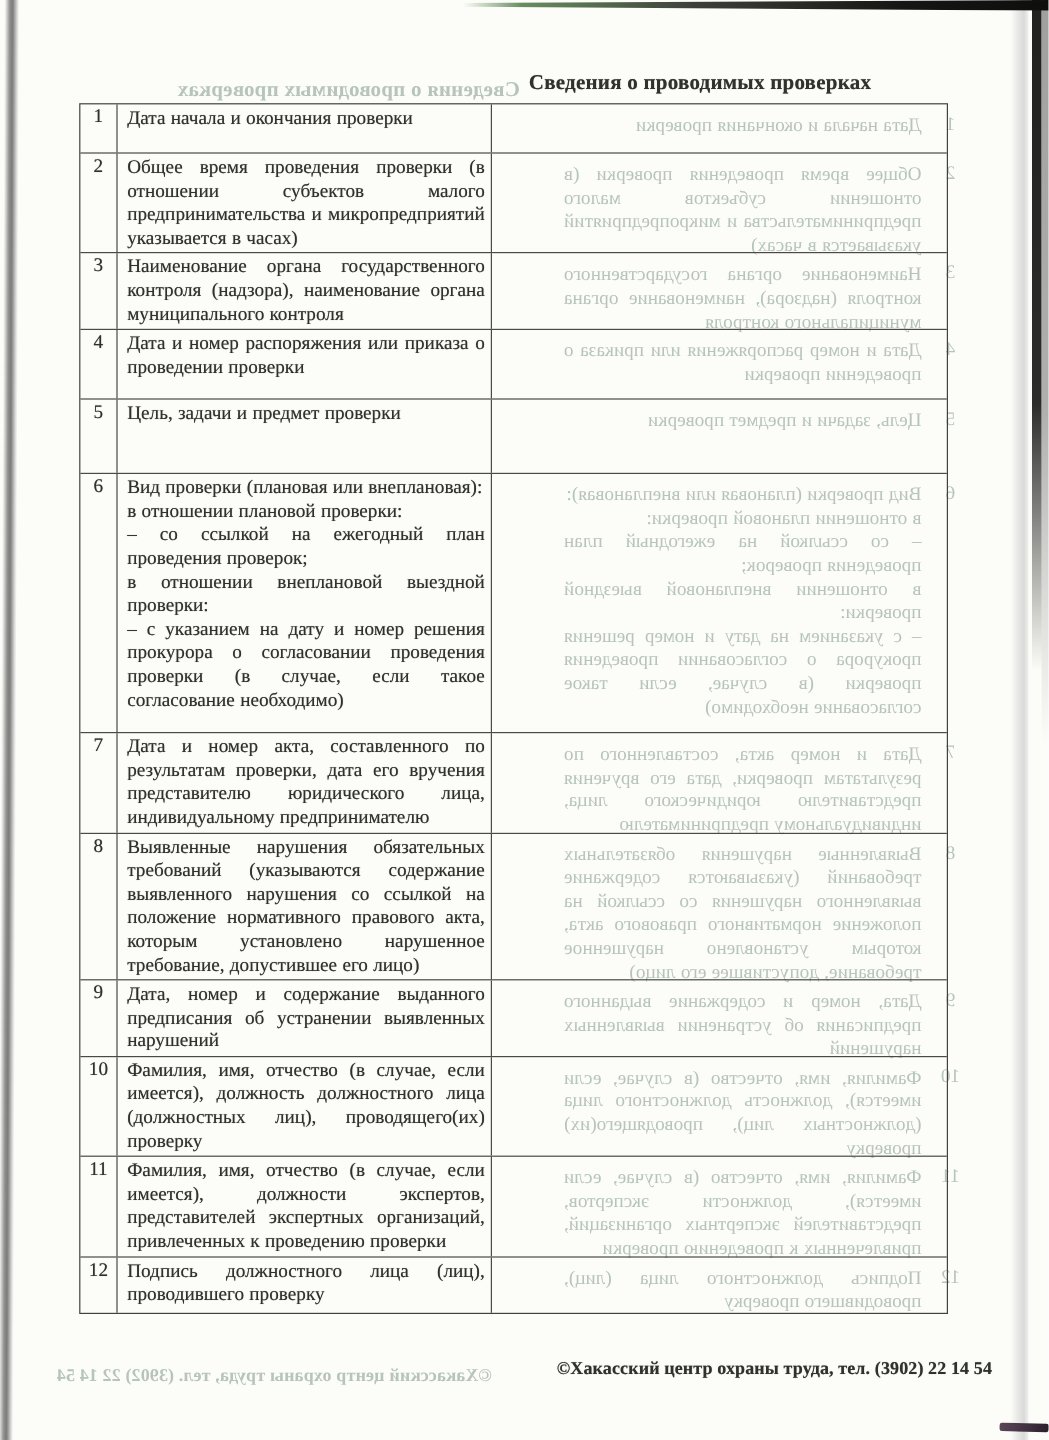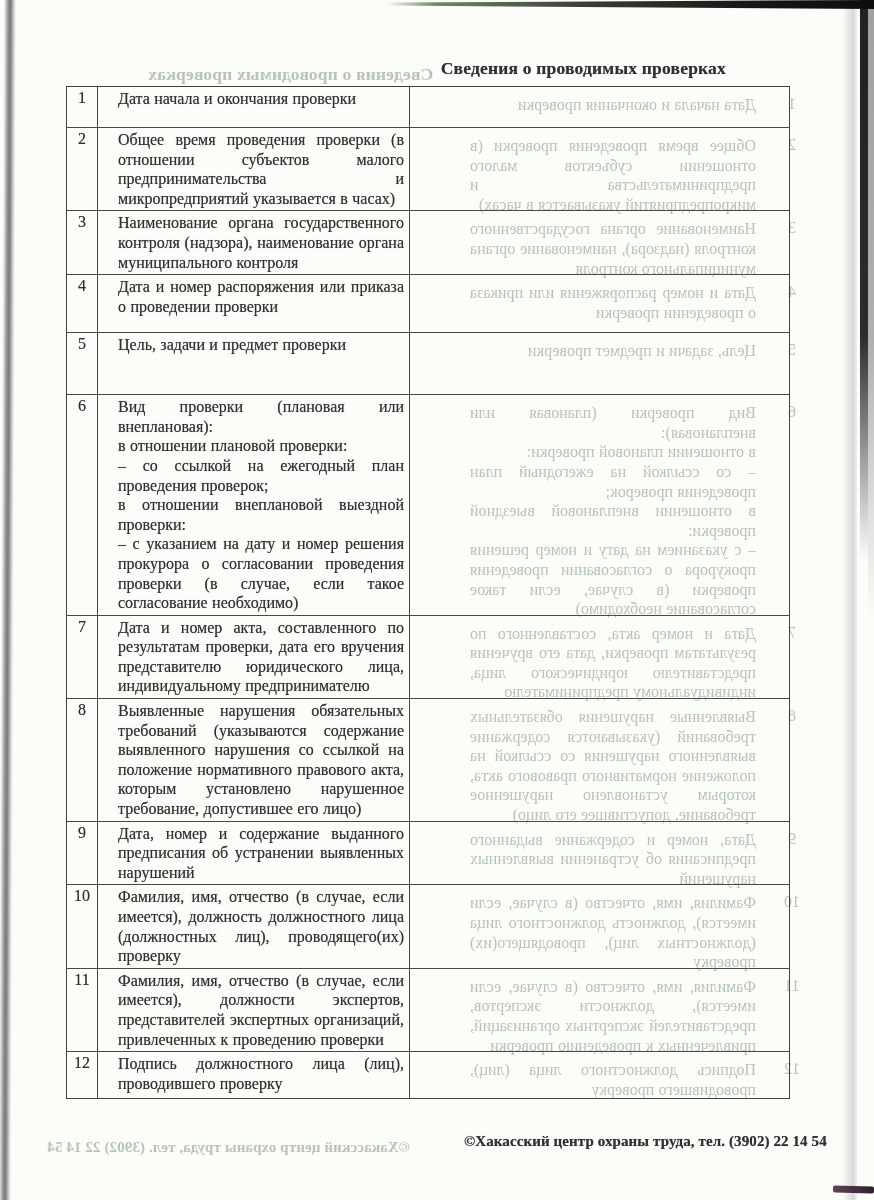--- a/index.html
+++ b/index.html
@@ -34,21 +34,21 @@
   .c-num{
     border-right:1.4px solid #4a4a44;
     text-align:center;font-size:16px;padding-top:2px;
   }
   .c-text{
     border-right:1.4px solid #4a4a44;
     font-size:16px;line-height:19.6px;
     padding:2px 5px 2px 8px;
     word-spacing:.4px;
   }
-  .c-text div{text-align:justify;margin-left:12px;}
+  .c-text div{text-align:justify;}
   .c-val{background:transparent;}
   .row:nth-child(1){min-height:40px}
   .row:nth-child(2){min-height:78px}
   .row:nth-child(3){min-height:57px}
   .row:nth-child(4){min-height:57px}
   .row:nth-child(5){min-height:61px}
   .row:nth-child(6){min-height:215px}
   .row:nth-child(7){min-height:77px}
   .row:nth-child(8){min-height:119px}
   .row:nth-child(9){min-height:56px}

